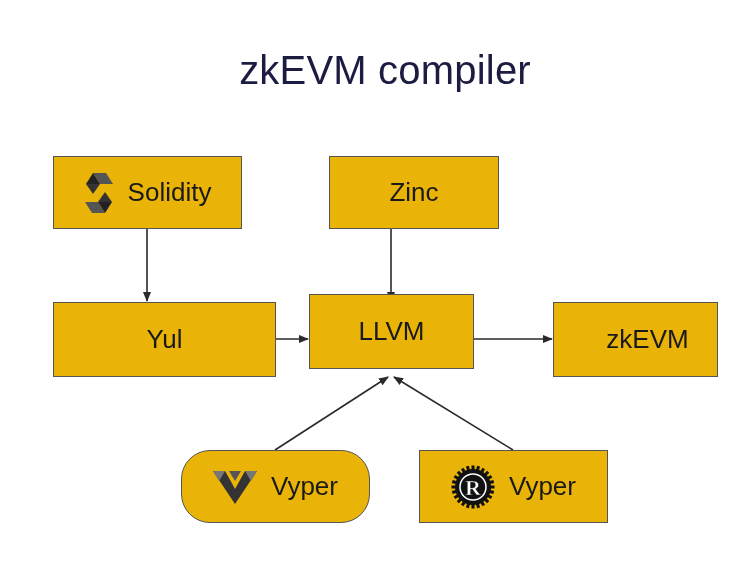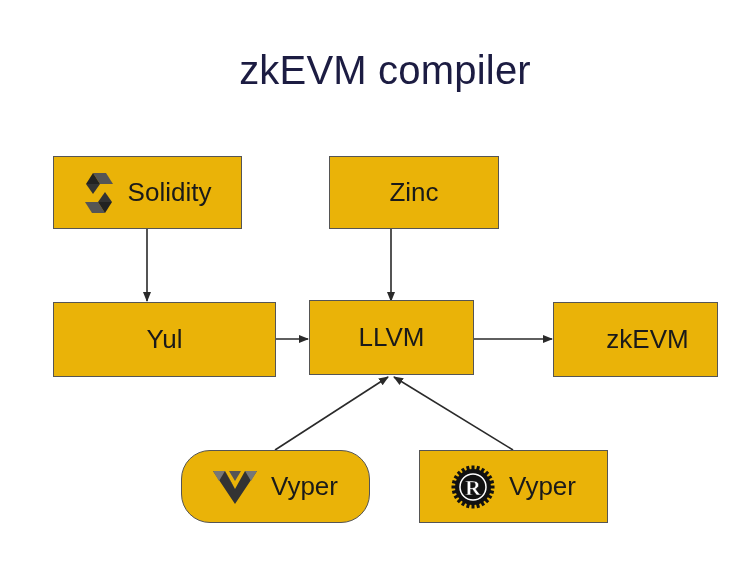--- a/index.html
+++ b/index.html
@@ -53,21 +53,21 @@
 </div>
 
 <div class="box" style="left:297px;top:156px;width:170px;height:73px;margin-left:32px;">
   <span>Zinc</span>
 </div>
 
 <div class="box" style="left:53px;top:302px;width:223px;height:75px;">
   <span>Yul</span>
 </div>
 
-<div class="box" style="left:309px;top:300px;width:165px;height:75px;">
+<div class="box" style="left:309px;top:294px;width:165px;height:75px;">
   <span>LLVM</span>
 </div>
 
 <div class="box" style="left:553px;top:302px;width:165px;height:75px;padding-left:24px;">
   <span>zkEVM</span>
 </div>
 
 <div class="box" style="left:181px;top:450px;width:189px;height:73px;border-radius:29px;">
   <span class="icon">
     <svg width="44" height="36" viewBox="0 0 44 36">

